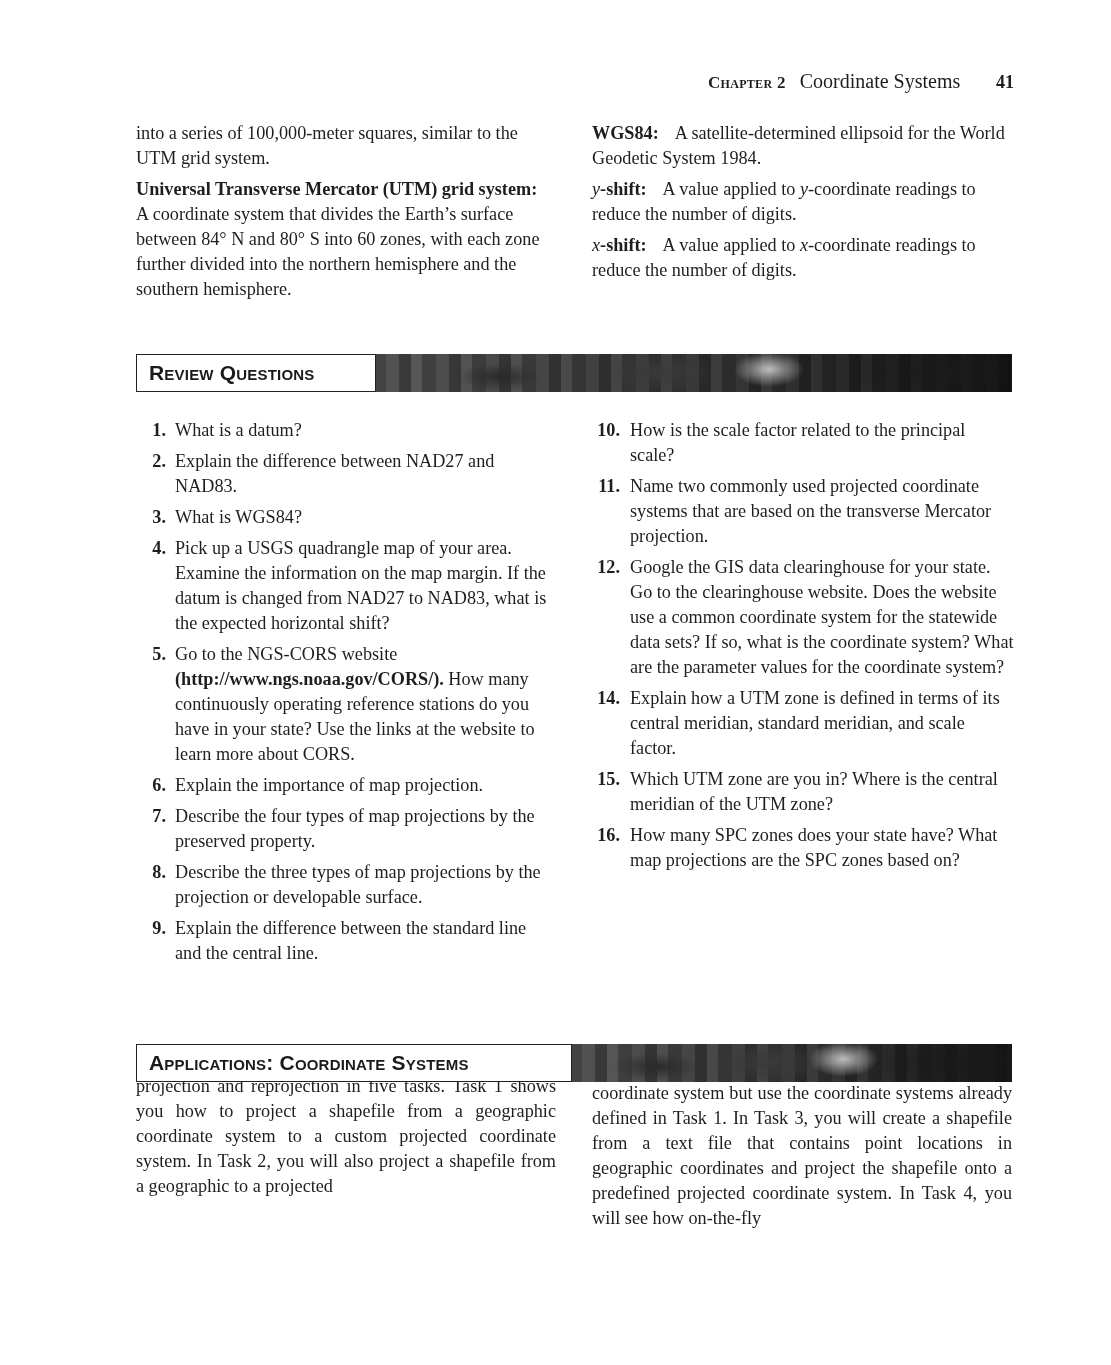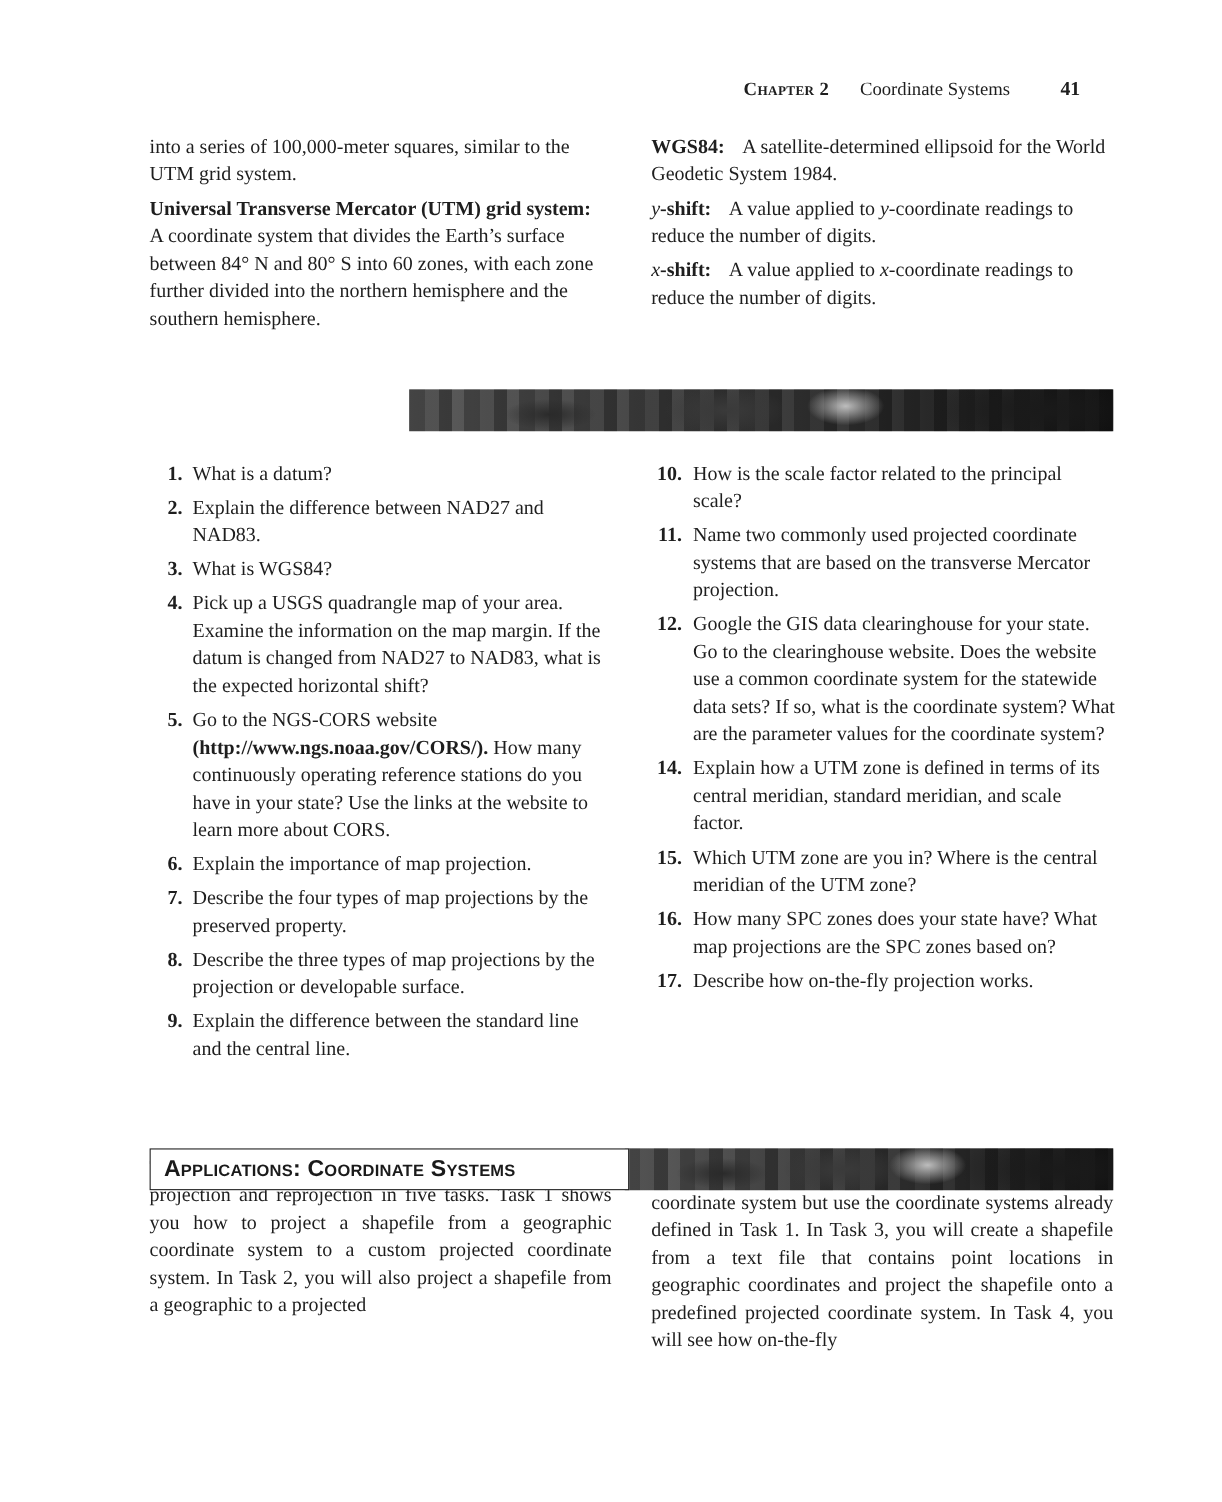--- a/index.html
+++ b/index.html
@@ -2,25 +2,25 @@
 <html><head>
   <meta charset="utf-8">
   <style>
     html, body { margin: 0; padding: 0; background: #ffffff; }
     body {
       width: 1111px; height: 1365px; position: relative; overflow: hidden;
       font-family: "Liberation Serif", "DejaVu Serif", serif;
       color: #1e1e1e;
     }
     .running-head {
-      position: absolute; top: 70px; left: 676px; width: 306px;
+      position: absolute; top: 70px; left: 708px; width: 306px;
       font-size: 16px; display: flex; align-items: baseline; justify-content: space-between;
     }
     .rh-chapter { font-variant: small-caps; font-weight: bold; letter-spacing: 0.3px; font-size: 17px; }
-    .rh-title { margin-left: 28px; font-size: 17px; }
+    .rh-title { margin-left: 14px; font-size: 20px; }
     .rh-page { margin-left: auto; font-weight: bold; font-size: 18px; }
 
     .col { position: absolute; font-size: 18.2px; line-height: 25px; }
     .col-left { left: 136px; width: 418px; }
     .col-right { left: 592px; width: 422px; }
 
     .gloss p { margin: 0 0 6px 0; }
     .gloss .term { font-weight: bold; }
     .gloss .ital { font-style: italic; font-weight: normal; }
     .gloss .gap { display: inline-block; width: 16px; }
@@ -84,20 +84,21 @@
   <p>
     <span class="term"><span class="ital">y</span><span>-shift:</span></span><span class="gap"></span><span>A value applied to </span><i>y</i><span>-coordinate readings to reduce the number of digits.</span>
   </p>
   <p>
     <span class="term"><span class="ital">x</span><span>-shift:</span></span><span class="gap"></span><span>A value applied to </span><i>x</i><span>-coordinate readings to reduce the number of digits.</span>
   </p>
 </div>
 
 <div class="section-banner" style="top:354px;">
   <div class="banner-image" style="left:236px;"></div>
+  <div class="banner-label" style="width:240px;">Review Questions</div>
 </div>
 
 <div class="col col-left" style="top:418px; left:138px;">
   <ol class="questions">
     <li>
         <span class="num">1.</span>
         <span class="qtext">What is a datum?</span>
       </li>
     <li>
         <span class="num">2.</span>
@@ -153,24 +154,20 @@
         <span class="qtext">Explain how a UTM zone is defined in terms of its central meridian, standard meridian, and scale factor.</span>
       </li>
     <li>
         <span class="num">15.</span>
         <span class="qtext">Which UTM zone are you in? Where is the central meridian of the UTM zone?</span>
       </li>
     <li>
         <span class="num">16.</span>
         <span class="qtext">How many SPC zones does your state have? What map projections are the SPC zones based on?</span>
       </li>
-    <li>
-        <span class="num">17.</span>
-        <span class="qtext">Describe how on-the-fly projection works.</span>
-      </li>
   </ol>
 </div>
 
 <div class="section-banner" style="top:1044px;">
   <div class="banner-image" style="left:432px;"></div>
   <div class="banner-label" style="width:436px;padding-left:12px;">Applications: Coordinate Systems</div>
 </div>
 
 <div class="col col-left" style="top:1049px; width:420px;">
   <p class="app-text">This applications section covers different scenarios of projection and reprojection in five tasks. Task 1 shows you how to project a shapefile from a geographic coordinate system to a custom projected coordinate system. In Task 2, you will also project a shapefile from a geographic to a projected</p>

